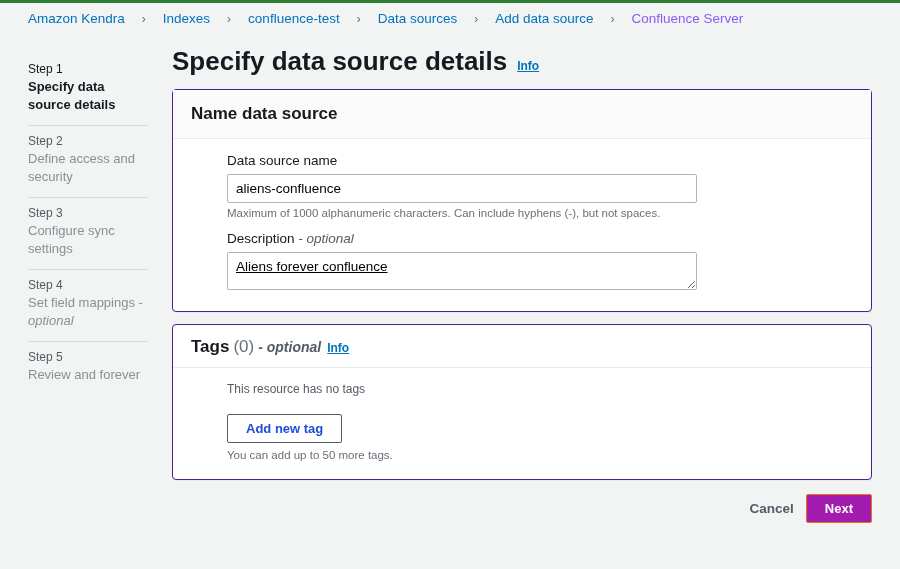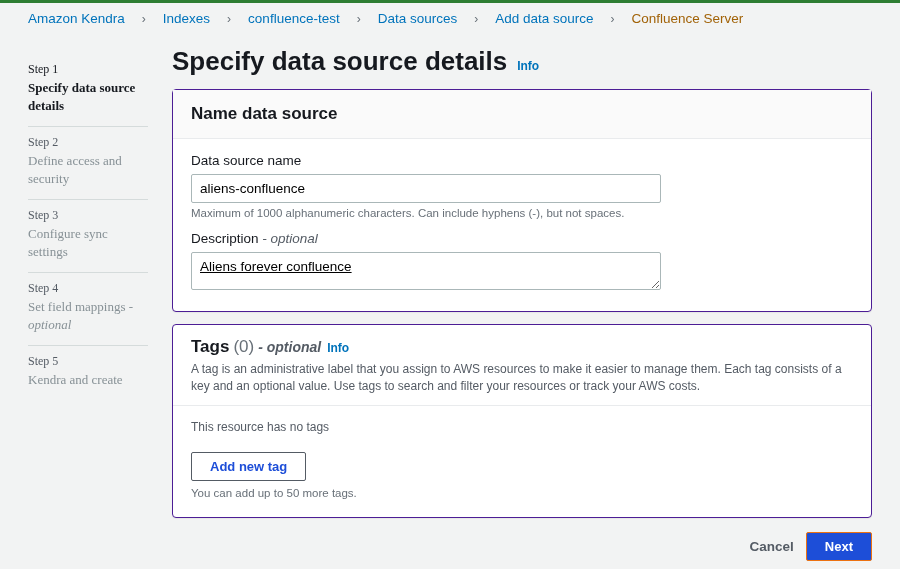--- a/index.html
+++ b/index.html
@@ -15,48 +15,48 @@
     .top-bar { height: 3px; background: #2e7d32; }
     .breadcrumb {
       padding: 8px 28px 10px;
       display: flex;
       align-items: center;
       gap: 17px;
       font-size: 13.5px;
     }
     .breadcrumb a { color: #0073bb; text-decoration: none; cursor: pointer; }
     .breadcrumb .chev { color: #687078; font-size: 12px; }
-    .breadcrumb .current { color: #a16207; }
+    .breadcrumb .current { color: #8b5cf6; }
     .layout { display: flex; padding: 0 28px; gap: 24px; }
-    .sidebar { width: 120px; flex-shrink: 0; padding-top: 18px; font-family: Liberation Serif, serif; }
+    .sidebar { width: 120px; flex-shrink: 0; padding-top: 18px; }
     .step { padding: 8px 0 12px; border-bottom: 1px solid #d5dbdb; }
     .step:last-child { border-bottom: none; }
     .step-label { font-size: 12px; color: #545b64; margin-bottom: 2px; }
     .step-title { font-size: 13px; color: #879196; line-height: 1.35; }
     .step.active .step-label { color: #16191f; }
     .step.active .step-title { color: #16191f; font-weight: 700; }
     .step-title .opt { font-style: italic; }
     .main { flex: 1; padding-top: 10px; }
     h1 { font-size: 26px; font-weight: 700; display: inline-block; }
-    .info-link { color: #0073bb; font-size: 12px; font-weight: 600; margin-left: 6px; cursor: pointer; vertical-align: baseline; }
+    .info-link { color: #0073bb; font-size: 12px; font-weight: 600; margin-left: 6px; cursor: pointer; vertical-align: baseline; text-decoration: underline; }
     .panel {
       background: #fff;
       border: 1px solid #4c1d95;
       border-radius: 4px;
       margin-top: 12px;
       box-shadow: 0 1px 1px rgba(0,0,0,0.05);
     }
     .panel-header {
       padding: 14px 18px;
       border-bottom: 1px solid #e9ebed;
       background: #fafafa;
       font-size: 17px;
       font-weight: 700;
     }
-    .panel-body { padding: 14px 18px 18px; }
+    .panel-body { padding: 14px 18px 18px; margin-left: 36px; }
     .field { margin-bottom: 12px; }
     .field-label { font-size: 13.5px; margin-bottom: 6px; }
     .field-label .opt { font-style: italic; color: #545b64; }
     .text-input, .textarea {
       width: 470px;
       max-width: 100%;
       padding: 6px 8px;
       border: 1px solid #aab7b8;
       border-radius: 2px;
       font-size: 13.5px;
@@ -75,21 +75,21 @@
       display: inline-block;
       padding: 6px 18px;
       border: 1px solid #545b64;
       background: #fff;
       color: #1d4ed8;
       font-weight: 700;
       font-size: 13px;
       border-radius: 2px;
       cursor: pointer;
     }
-    .btn-primary { background: #1d4ed8; border-color: #ec7211; color: #fff; }
+    .btn-primary { background: #a21caf; border-color: #ec7211; color: #fff; }
     .btn-link { border: none; background: transparent; color: #545b64; font-weight: 700; cursor: pointer; font-size: 13.5px; }
     .footer-btns { display: flex; justify-content: flex-end; gap: 12px; padding: 14px 0 0; align-items: center; }
   </style>
 </head>
 <body>
 
 <div class="top-bar"></div>
 
 <nav class="breadcrumb">
   <a>Amazon Kendra</a>
@@ -118,21 +118,21 @@
     <div class="step">
       <div class="step-label">Step 3</div>
       <div class="step-title">Configure sync settings</div>
     </div>
     <div class="step">
       <div class="step-label">Step 4</div>
       <div class="step-title"><span>Set field mappings - </span><span class="opt">optional</span></div>
     </div>
     <div class="step">
       <div class="step-label">Step 5</div>
-      <div class="step-title">Kendra and create</div>
+      <div class="step-title">Review and forever</div>
     </div>
   </aside>
 
   <main class="main">
     <div>
       <h1>Specify data source details</h1>
       <span class="info-link">Info</span>
     </div>
 
     <section class="panel">
@@ -153,21 +153,20 @@
     </section>
 
     <section class="panel">
       <div class="tags-header">
         <div class="tags-title-row">
           <span class="tags-title">Tags</span>
           <span class="tags-title"><span class="tags-count">(0)</span></span>
           <span class="tags-opt"><span>-</span> <span>optional</span></span>
           <span class="info-link" style="margin-left:2px;">Info</span>
         </div>
-        <div class="tags-desc">A tag is an administrative label that you assign to AWS resources to make it easier to manage them. Each tag consists of a key and an optional value. Use tags to search and filter your resources or track your AWS costs.</div>
       </div>
       <div class="panel-body">
         <div class="no-tags">This resource has no tags</div>
         <button class="btn">Add new tag</button>
         <div class="hint" style="margin-top:6px;">You can add up to 50 more tags.</div>
       </div>
     </section>
 
     <div class="footer-btns">
       <button class="btn-link">Cancel</button>

